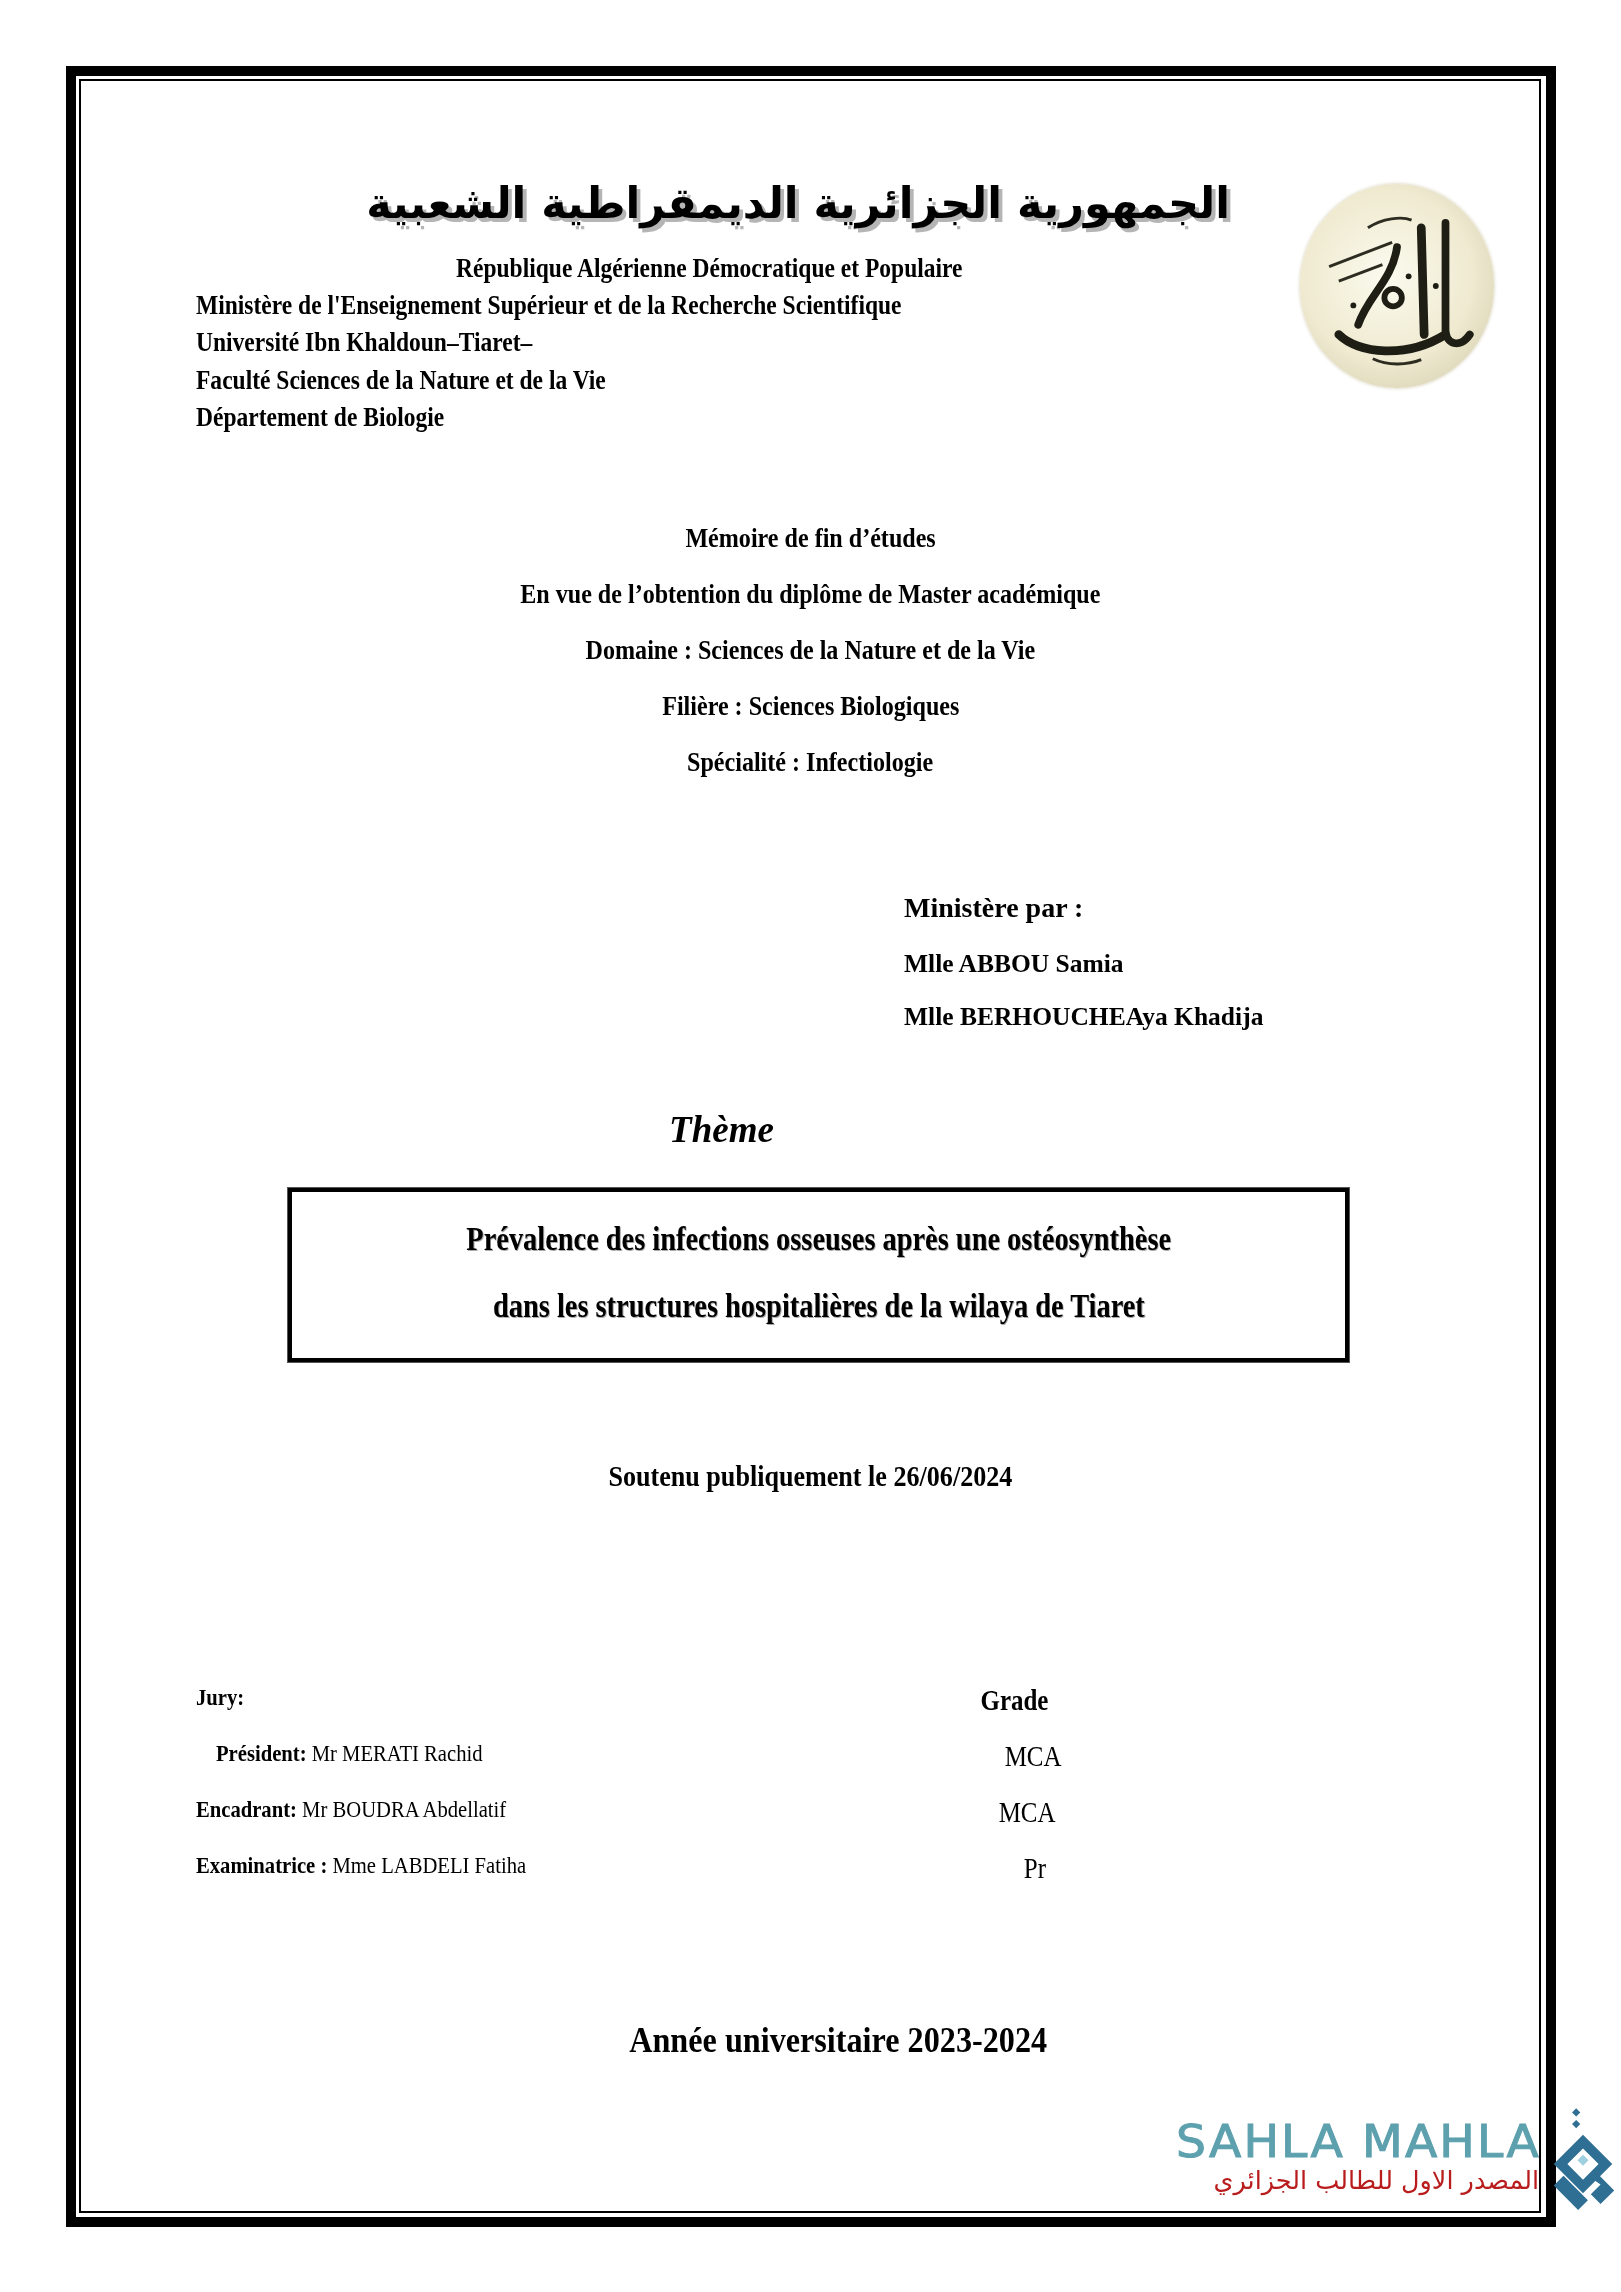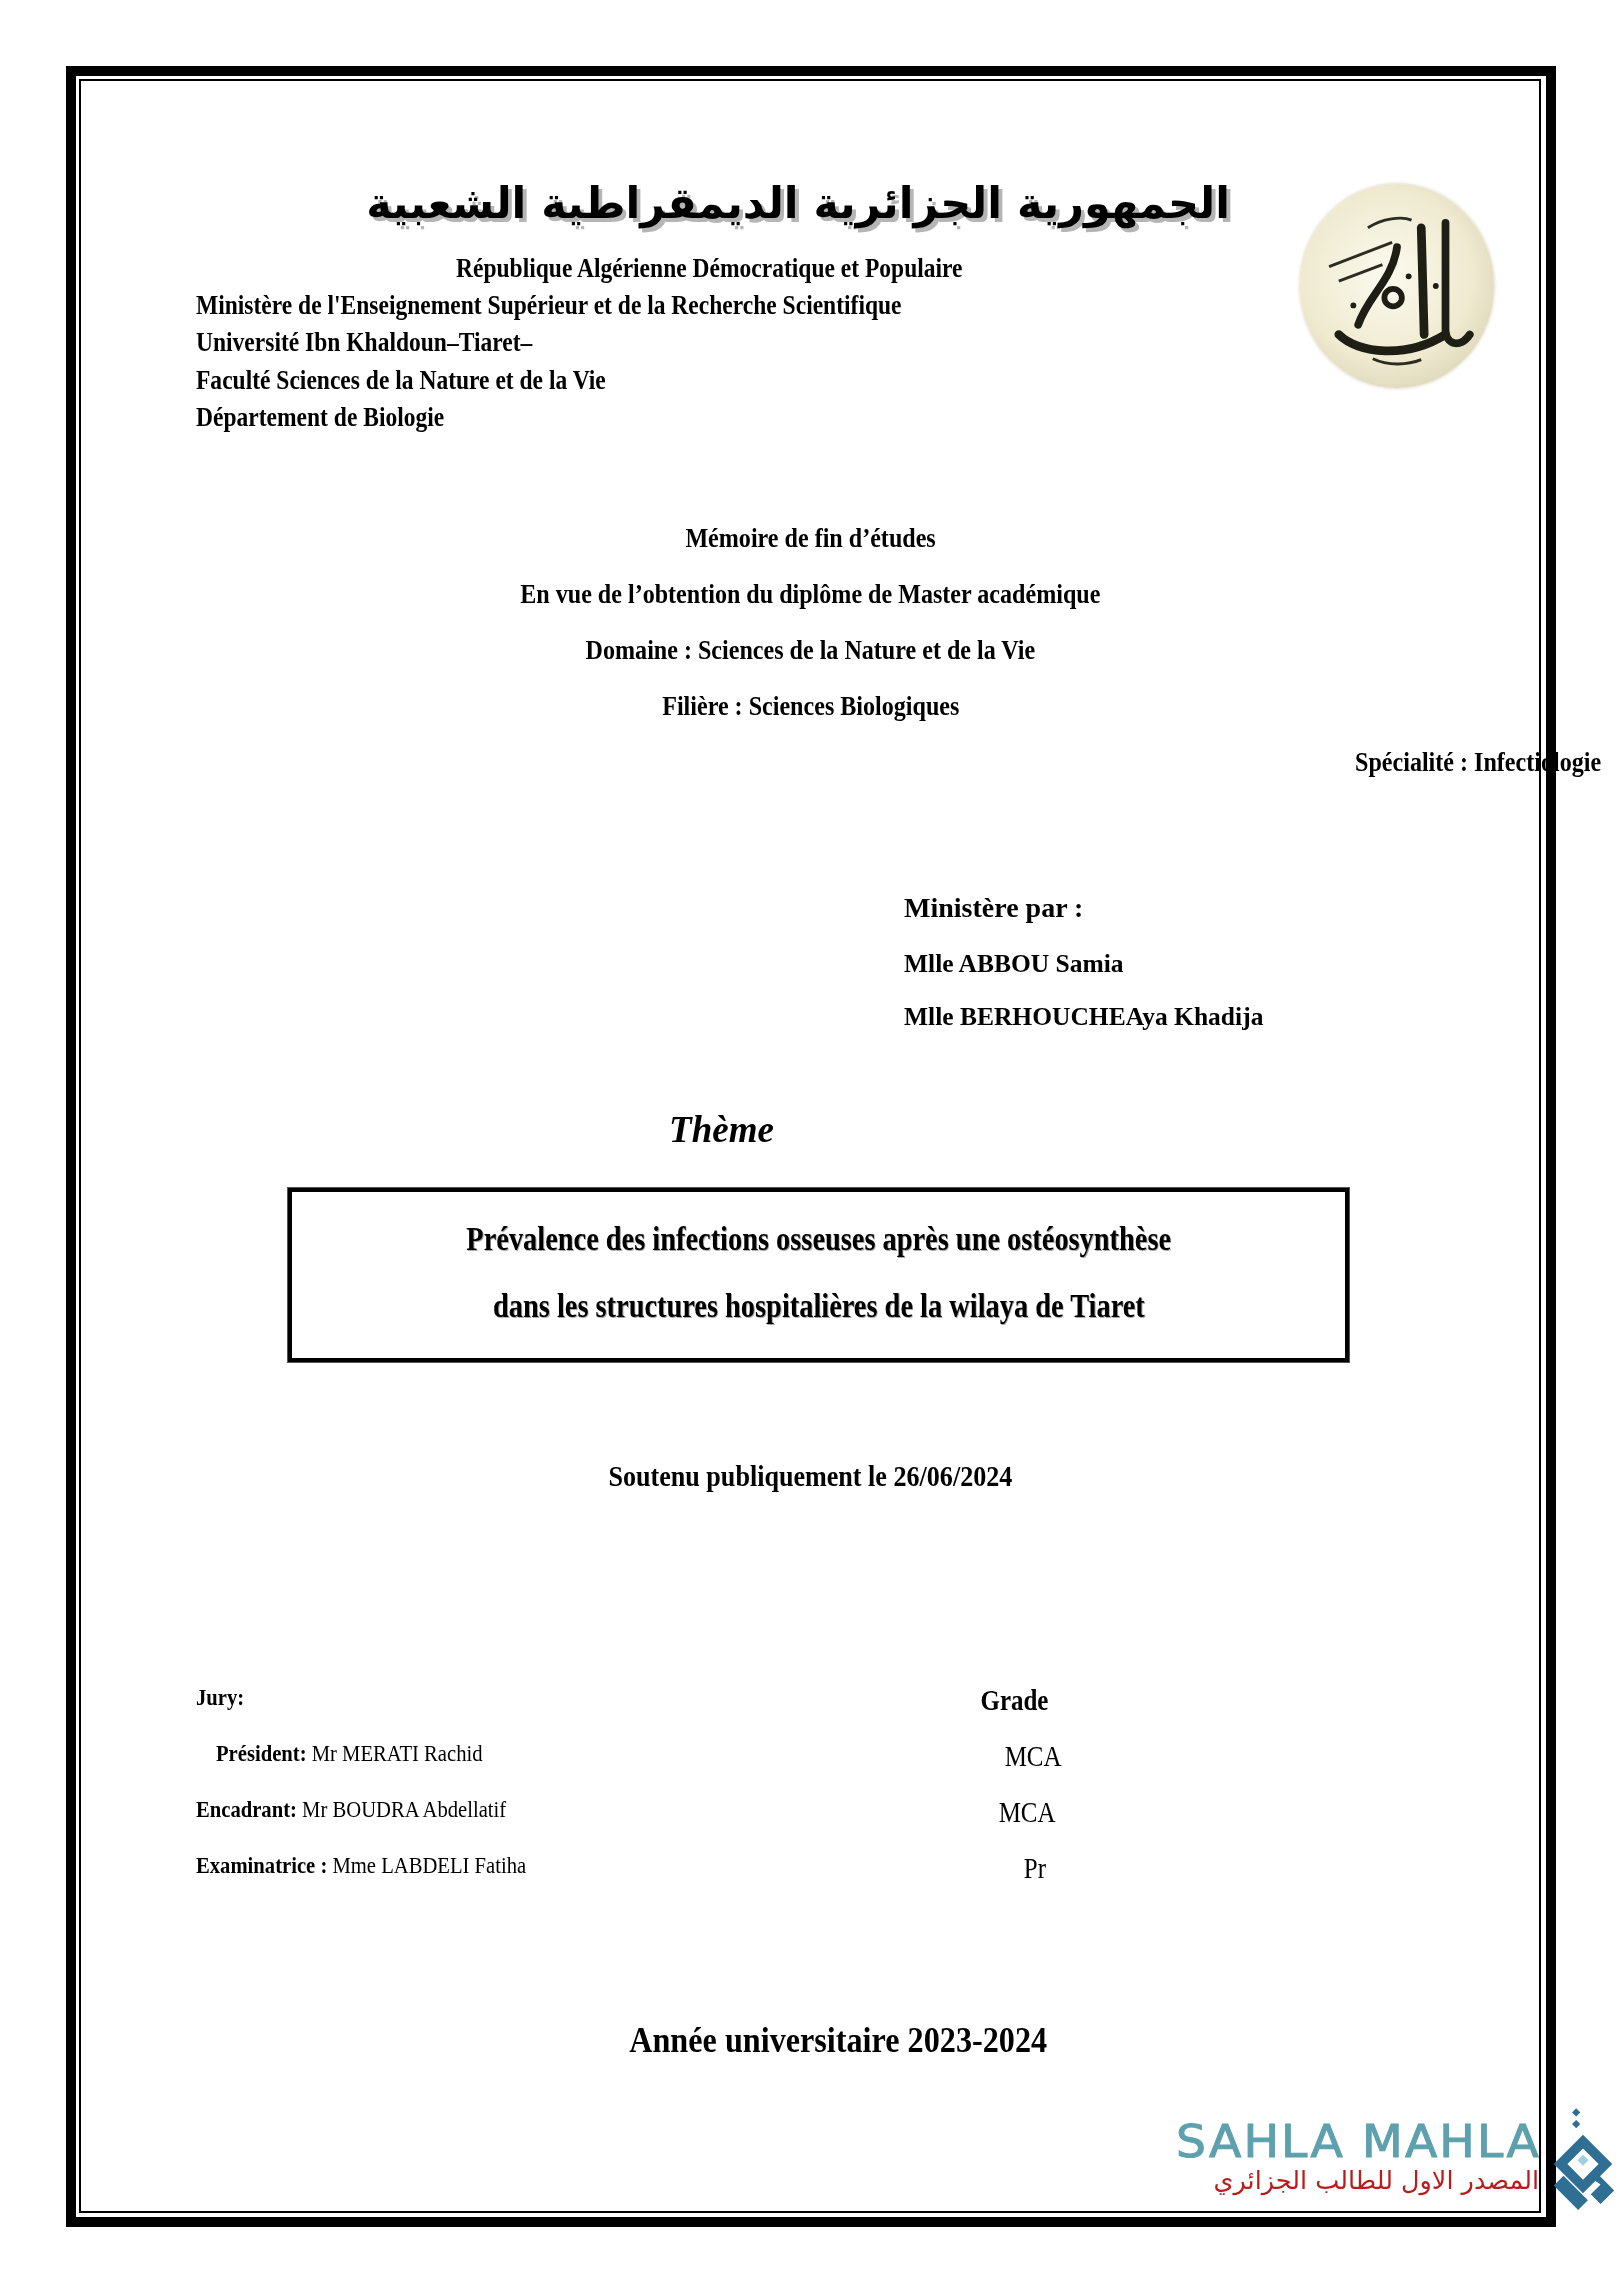--- a/index.html
+++ b/index.html
@@ -82,21 +82,21 @@
       text-decoration: underline;
     }
     .center-line span {
       display: inline-block;
       transform: scaleX(0.86);
     }
     .l-memoire { top: 519px; }
     .l-vue { top: 575px; }
     .l-domaine { top: 631px; }
     .l-filiere { top: 687px; }
-    .l-spec { top: 743px; text-align: right; }
+    .l-spec { top: 743px; }
 
     .presented {
       left: 904px;
       font-weight: bold;
       font-size: 27.4px;
     }
     .p-label { top: 892px; font-size: 28px; }
     .p-name1 { top: 949px; font-size: 25.5px; }
     .p-name2 { top: 1002px; font-size: 25.5px; }
 

